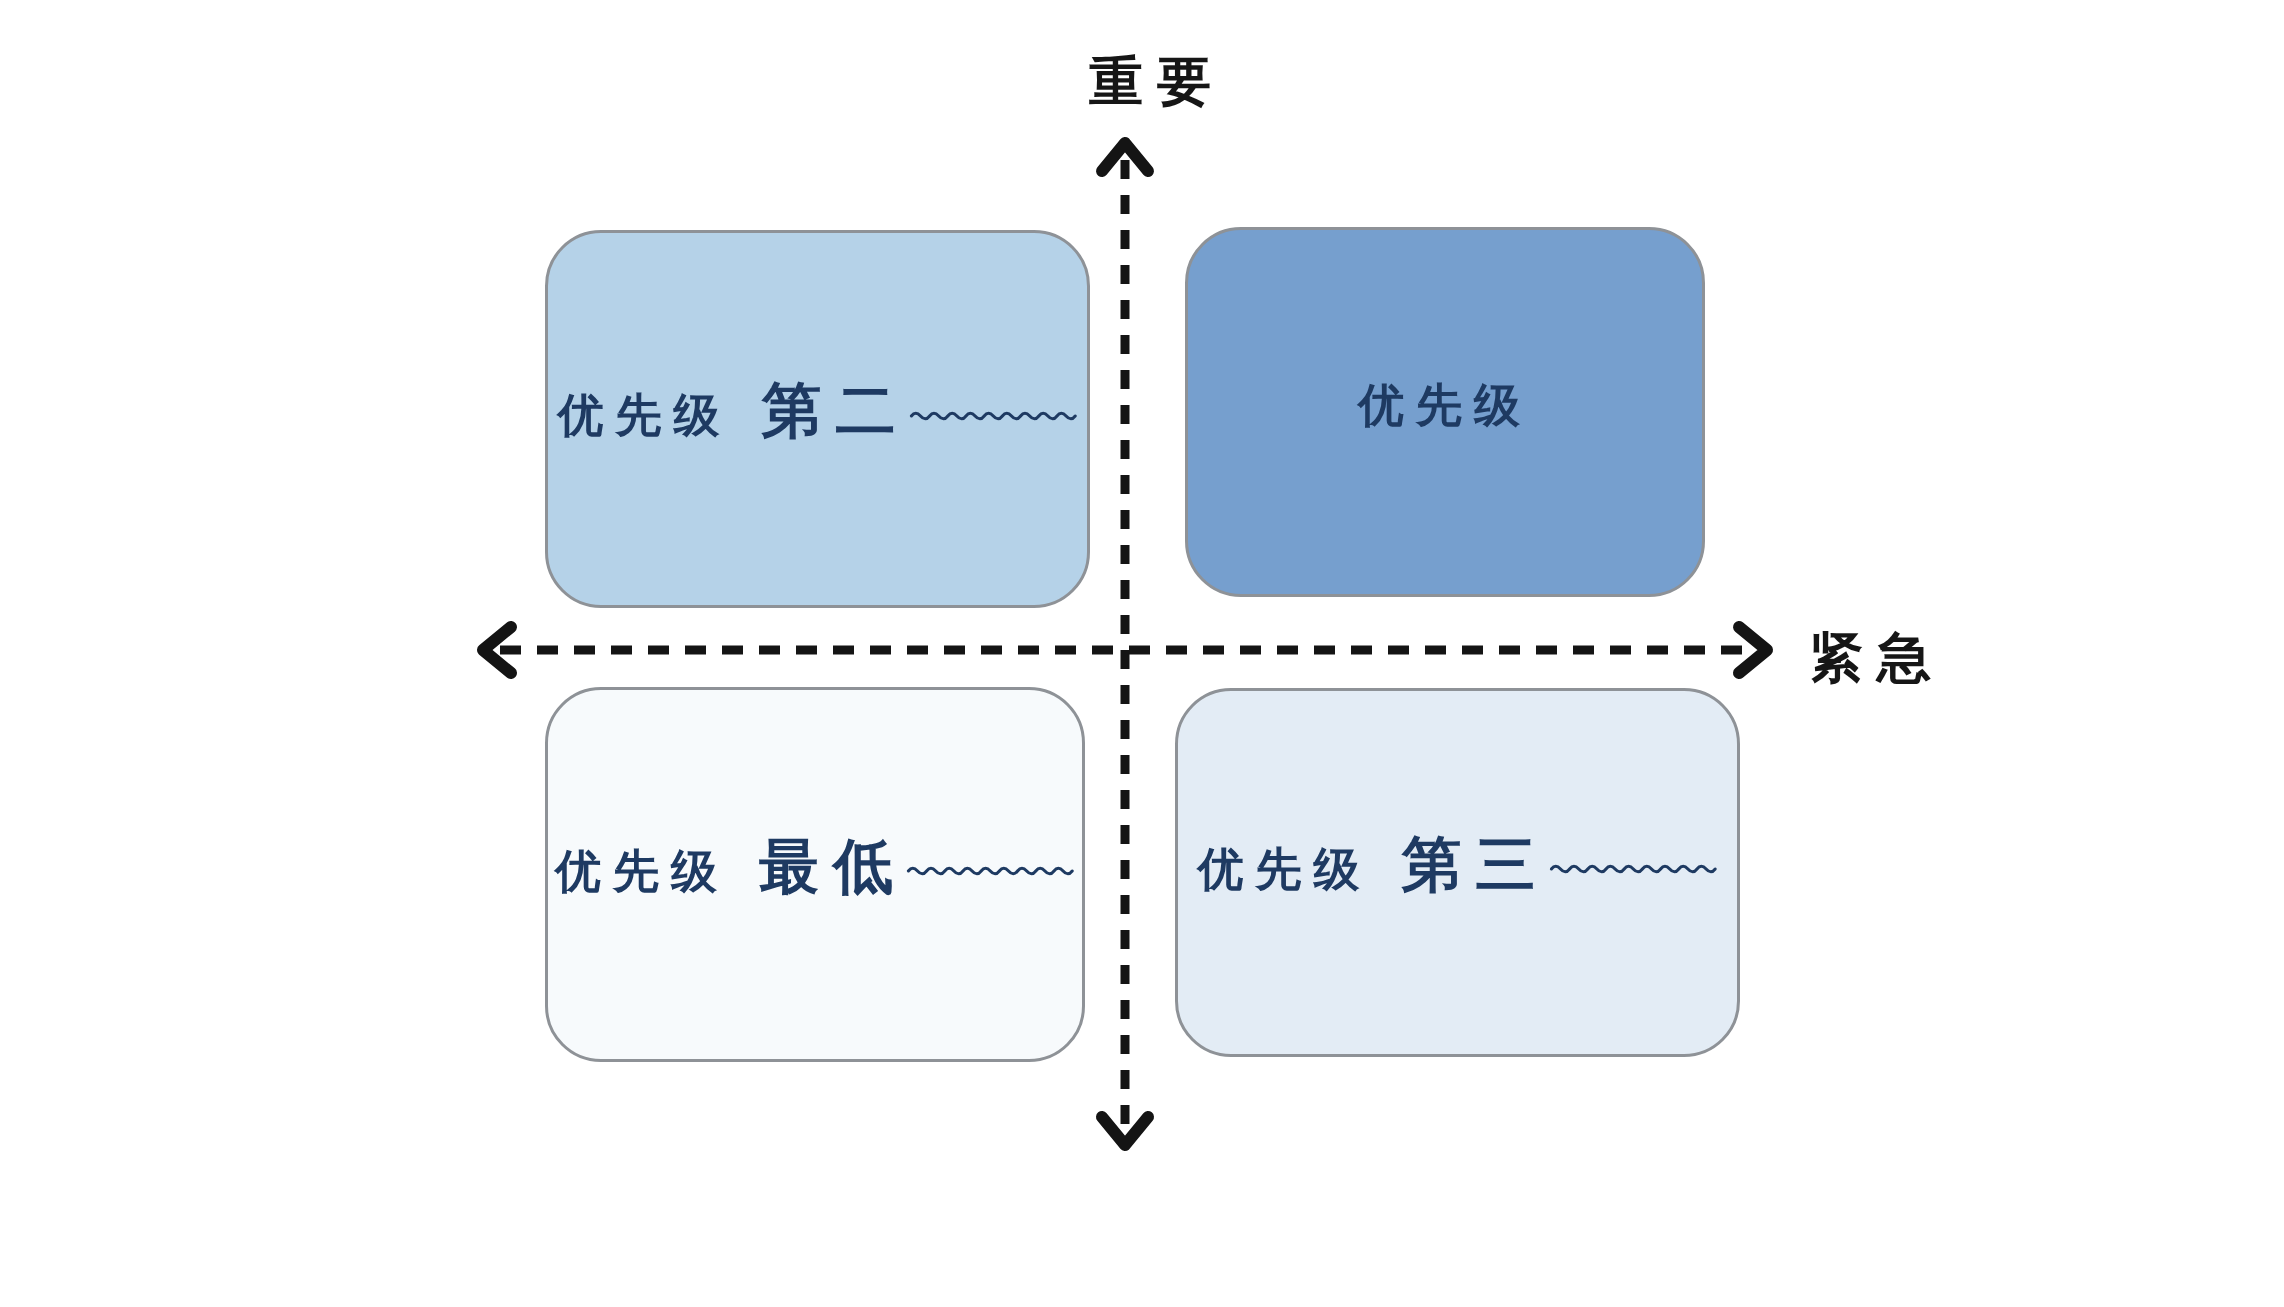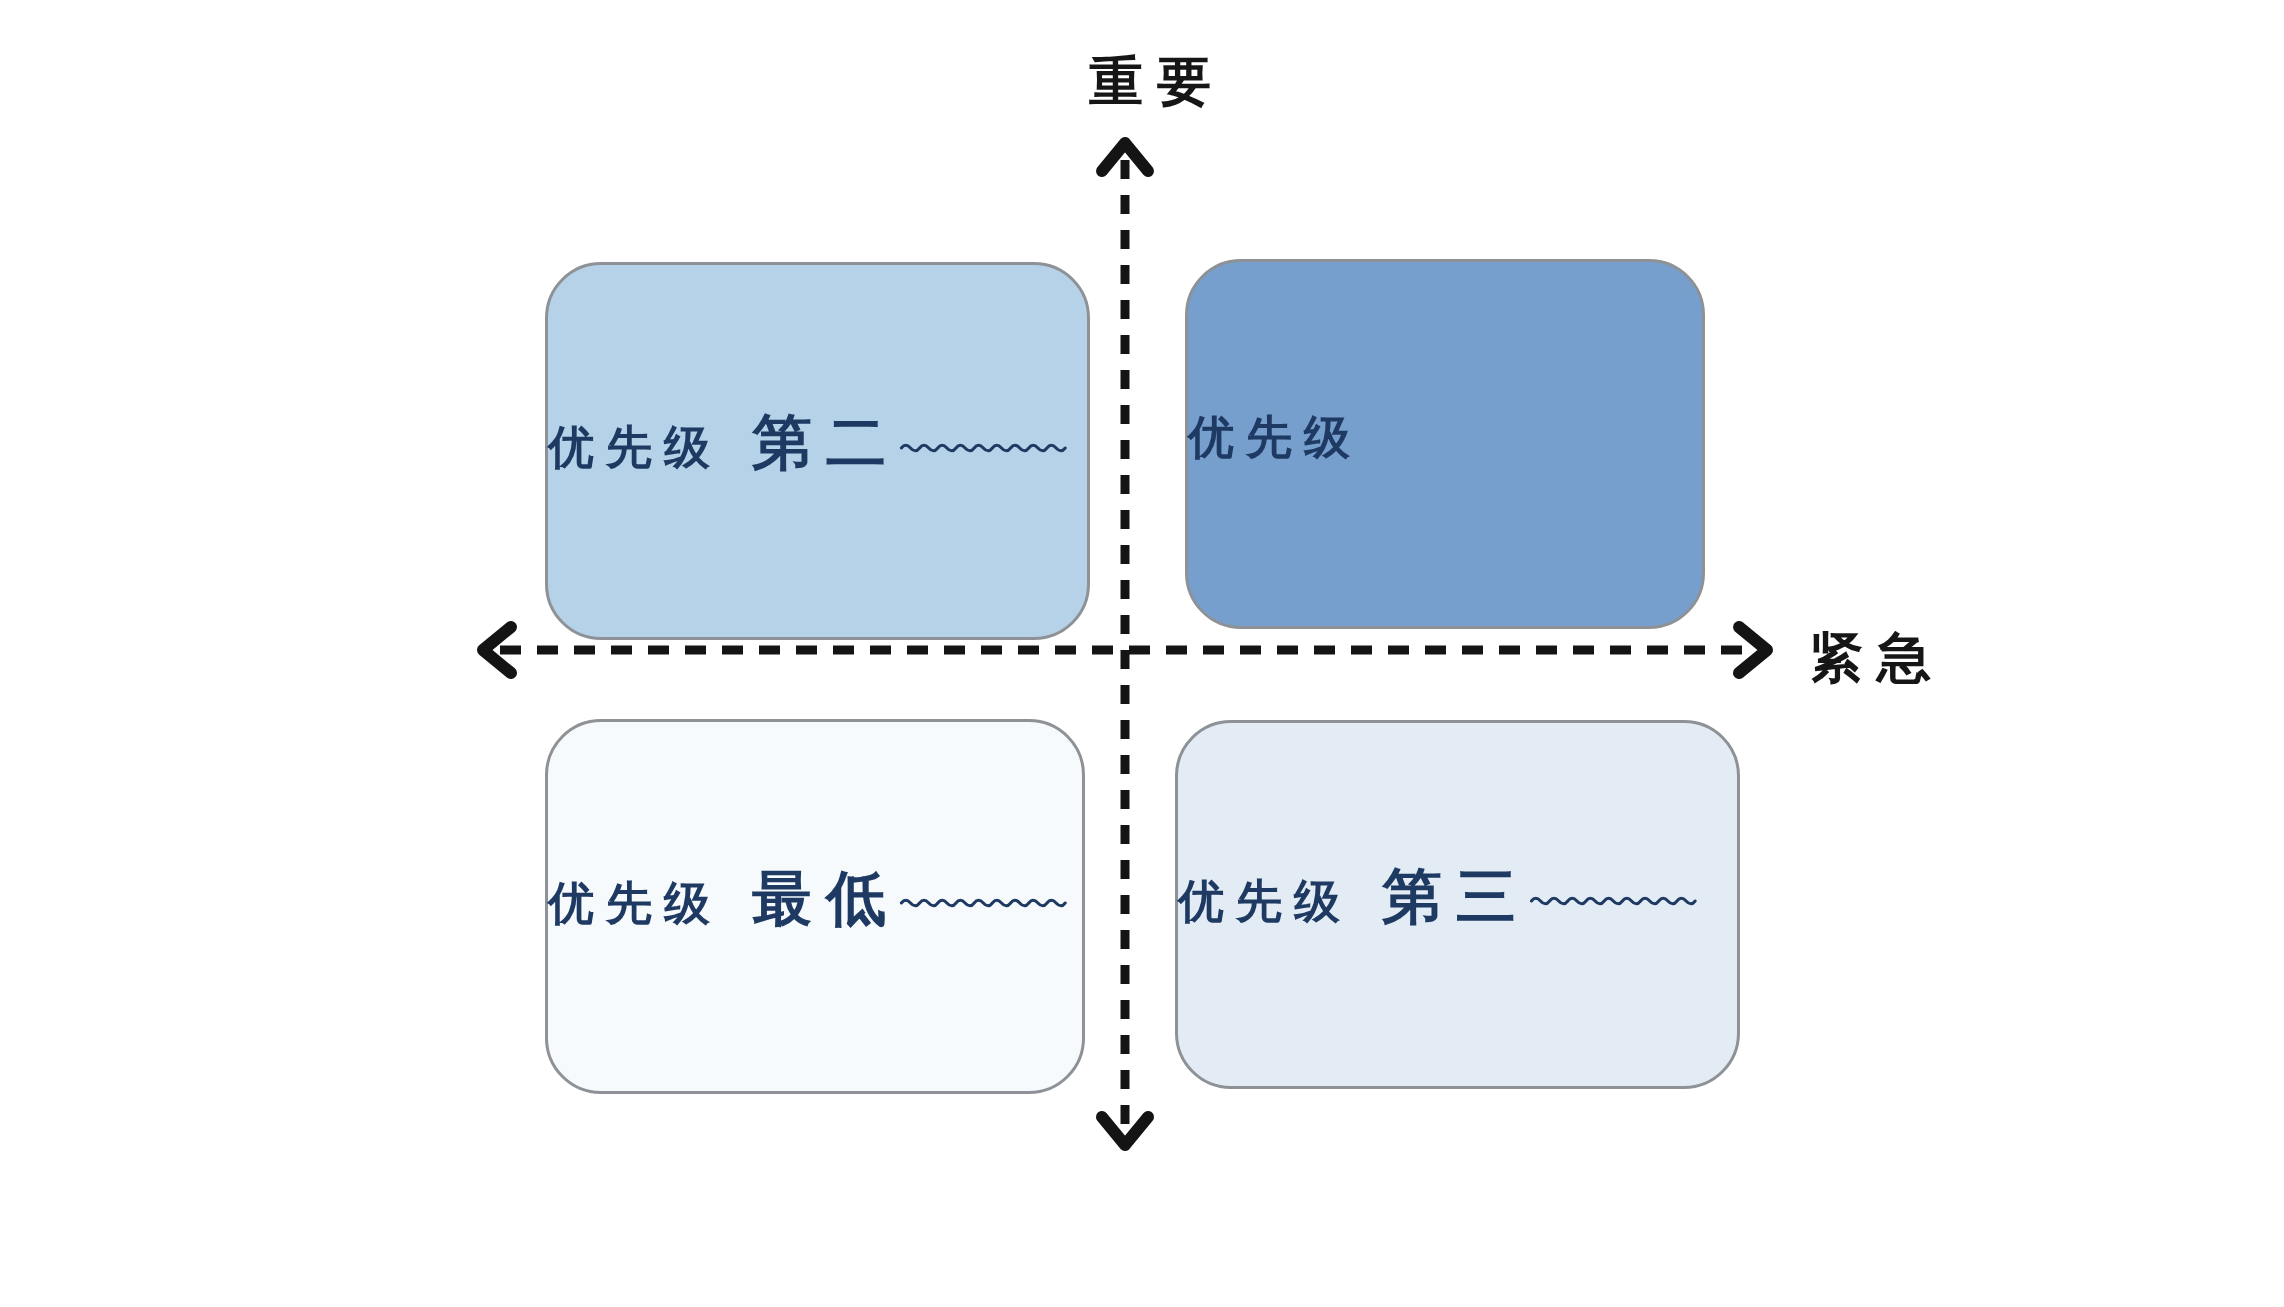--- a/index.html
+++ b/index.html
@@ -35,23 +35,22 @@
   .axis-label.bottom { left: 1145px; top: 1215px; }
   .axis-label.left   { left: 355px;  top: 652px; }
   .axis-label.right  { left: 1877px; top: 658px; }
 
   .quadrant {
     position: absolute;
     border: 3px solid #8e9297;
     border-radius: 56px;
     display: flex;
     align-items: center;
-    justify-content: flex-start;
+    justify-content: center;
     box-sizing: border-box;
-    margin-top: 32px;
   }
   .q-top-left     { left: 545px;  top: 230px; width: 545px; height: 378px; }
   .q-top-right    { left: 1185px; top: 227px; width: 520px; height: 370px; }
   .q-bottom-left  { left: 545px;  top: 687px; width: 540px; height: 375px; }
   .q-bottom-right { left: 1175px; top: 688px; width: 565px; height: 369px; }
 
   .q-label {
     display: flex;
     align-items: baseline;
     gap: 30px;

